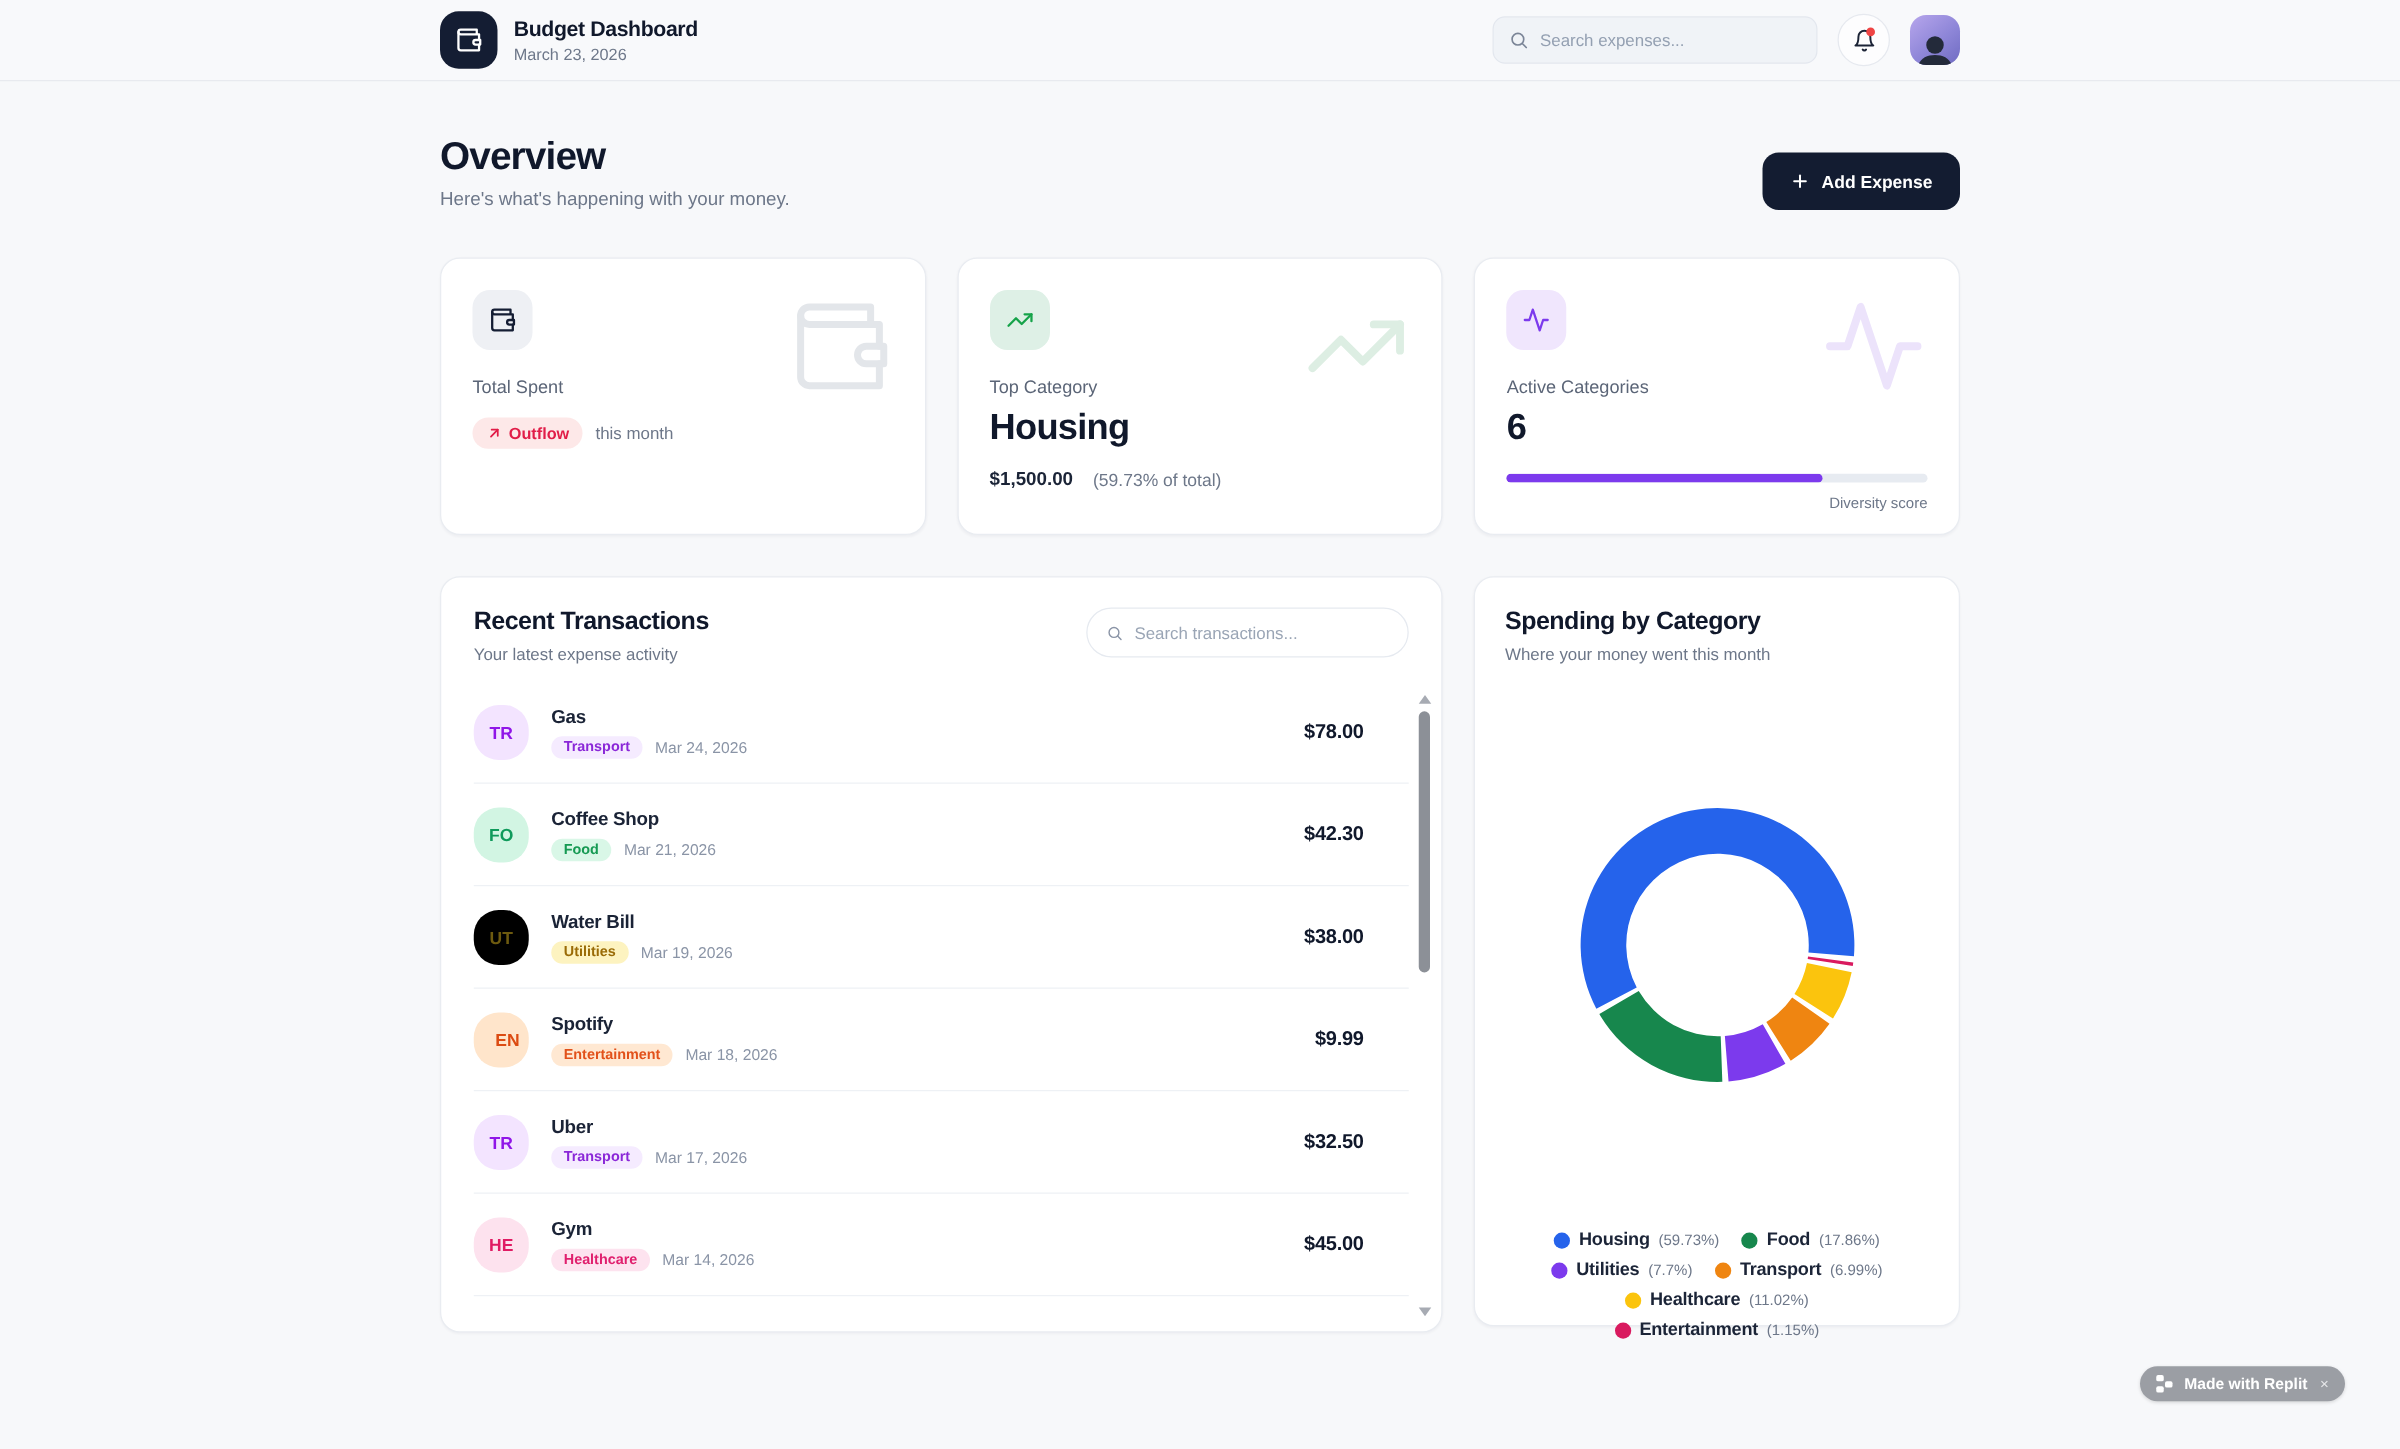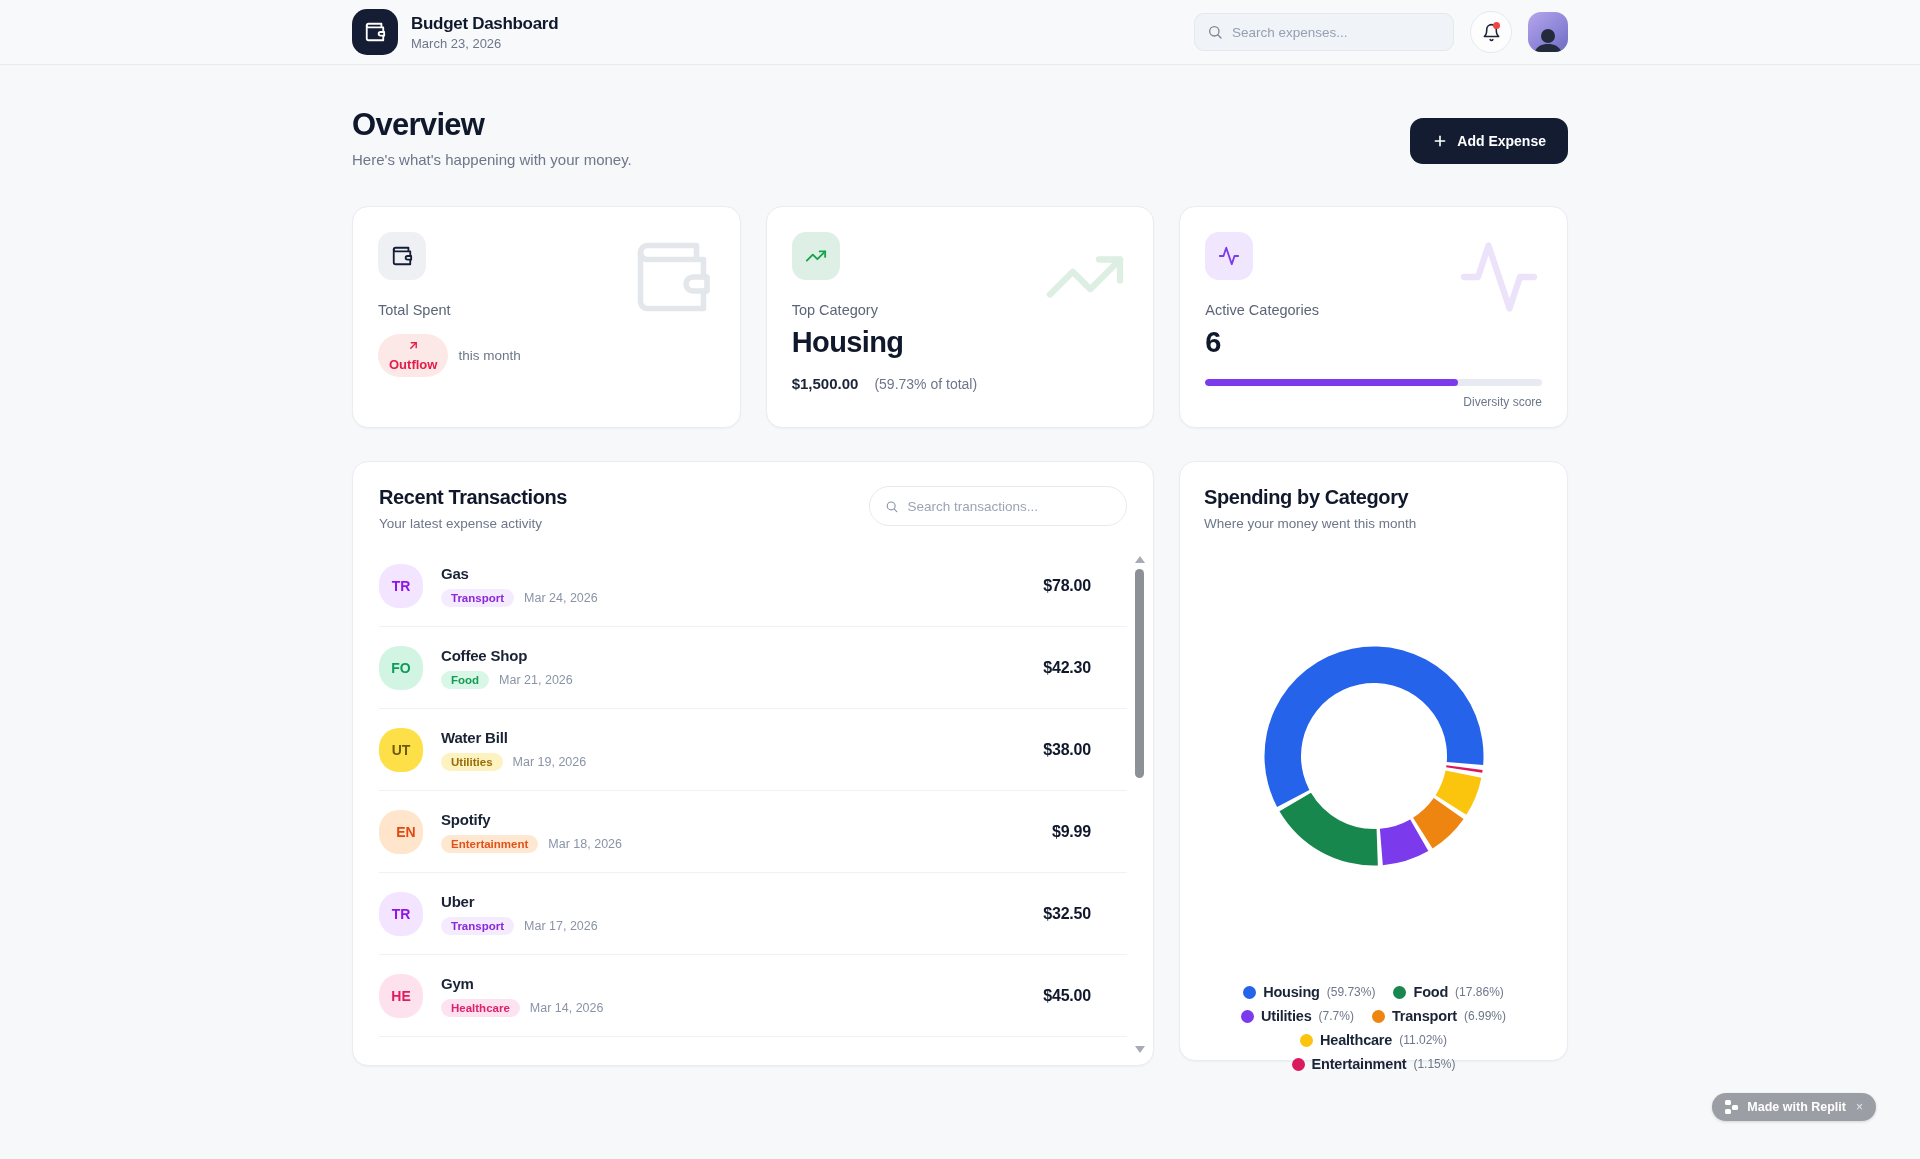--- a/index.html
+++ b/index.html
@@ -20,41 +20,41 @@
   .search-pill input { border:none; outline:none; background:transparent; font-size:13.5px; color:#30394c; width:100%; font-family:inherit; }
   .search-pill input::placeholder { color:#94a0b2; }
   .bell-btn { position:relative; width:42px; height:42px; border-radius:50%; background:#fdfdfe; border:1px solid #e6e9ef; display:flex; align-items:center; justify-content:center; cursor:pointer; }
   .bell-btn svg { width:19px; height:19px; stroke:#1b2336; }
   .bell-dot { position:absolute; top:10px; right:11px; width:7px; height:7px; border-radius:50%; background:#ef4444; }
   .avatar { width:40px; height:40px; border-radius:13px; overflow:hidden; background:linear-gradient(140deg,#b7a6ec 0%,#8e86d8 55%,#6f6bc2 100%); position:relative; cursor:pointer; }
   .avatar svg { position:absolute; bottom:-3px; left:50%; transform:translateX(-50%); }
 
   
   main { width:1216px; margin:0 auto; }
-  .page-head { display:flex; align-items:center; justify-content:space-between; margin-top:42px;gap:46px; }
+  .page-head { display:flex; align-items:flex-end; justify-content:space-between; margin-top:42px;gap:46px; }
   .page-head h1 { font-size:31px; font-weight:800; letter-spacing:-0.7px; color:#10182b; }
   .page-head p { font-size:15px; color:#6d7789; margin-top:8px; }
   .add-btn { display:flex; align-items:center; gap:9px; background:#131c31; color:#fff; border:none; border-radius:13px; height:46px; padding:0 22px; font-size:14px; font-weight:700; font-family:inherit; cursor:pointer; margin-top:6px; }
   .add-btn svg { width:16px; height:16px; stroke:#fff; }
 
   
   .stats { display:flex; gap:25px; margin-top:38px; }
   .stat-card { position:relative; width:389px; height:222px; background:#fff; border:1px solid #e9ecf1; border-radius:16px; padding:25px; box-shadow:0 1px 2px rgba(16,24,43,.04); overflow:hidden; }
   .stat-icon { width:48px; height:48px; border-radius:14px; display:flex; align-items:center; justify-content:center; }
   .stat-icon svg { width:22px; height:22px; }
   .ic-gray { background:#eef0f4; } .ic-gray svg { stroke:#141d33; }
   .ic-green { background:#def0e6; } .ic-green svg { stroke:#16a34a; }
   .ic-purple { background:#f0e6fd; } .ic-purple svg { stroke:#7c3aed; }
   .ghost { position:absolute; top:28px; right:26px; }
   .ghost svg { width:84px; height:84px; }
   .g-gray svg { stroke:#e3e6ea; } .g-green svg { stroke:#ddeee3; } .g-purple svg { stroke:#ece3fb; }
   .stat-label { font-size:14.5px; color:#5b6577; margin-top:22px; }
   .stat-value { font-size:29px; font-weight:800; letter-spacing:-0.6px; color:#10182b; margin-top:8px; }
   .stat-foot { display:flex; align-items:center; gap:10px; margin-top:16px; }
-  .outflow-badge { display:inline-flex; align-items:center; gap:5px; background:#fde8e8; color:#e11d48; font-size:13px; font-weight:700; border-radius:999px; padding:5px 11px;flex-direction:column; }
+  .outflow-badge { display:inline-flex; align-items:center; gap:5px; background:#fde8e8; color:#e11d48; font-size:13px; font-weight:700; border-radius:999px; padding:5px 11px; }
   .outflow-badge svg { width:13px; height:13px; stroke:#e11d48; }
   .foot-note { font-size:13.5px; color:#6d7789; }
   .topcat-amt { font-size:15px; font-weight:800; color:#1b2437; }
   .topcat-share { font-size:14px; color:#6d7789; font-weight:400; margin-left:6px; }
   .progress-track { margin-top:20px; height:7px; border-radius:999px; background:#e7ebf1; overflow:hidden; }
   .progress-fill { height:100%; border-radius:999px; }
   .progress-caption { text-align:right; font-size:12px; color:#6d7789; margin-top:9px; }
 
   
   .bottom { display:flex; gap:25px; margin-top:33px; align-items:flex-start; }
@@ -71,21 +71,21 @@
   .tx-row { display:flex; align-items:center; height:82px; border-bottom:1px solid #eef1f5; padding-right:36px; cursor:pointer; }
   .tx-av { width:44px; height:44px; border-radius:20px; display:flex; align-items:center; justify-content:center; font-size:14px; font-weight:800; flex:0 0 auto; }
   .tx-main { margin-left:18px; }
   .tx-name { font-size:15px; font-weight:800; color:#1a2336; letter-spacing:-0.2px; }
   .tx-meta { display:flex; align-items:center; gap:10px; margin-top:7px; }
   .tx-badge { font-size:11.5px; font-weight:700; border-radius:999px; padding:3px 10px; }
   .tx-date { font-size:12.5px; color:#8a94a6; }
   .tx-amt { margin-left:auto; font-size:16px; font-weight:800; color:#10182b; letter-spacing:-0.2px; }
   .av-purple { background:#f3e4ff; color:#9016e8; } .bg-purple { background:#f5ebff; color:#8b27d8; }
   .av-green { background:#d2f5e3; color:#0f9a5b; } .bg-green { background:#d9f7e7; color:#169a53; }
-  .av-yellow { background:#fde047; color:#6d5a0f; } .bg-yellow { background:#fdf3c0; color:#9a6b06; }
+  .av-yellow { background:#000000; color:#6d5a0f; } .bg-yellow { background:#fdf3c0; color:#9a6b06; }
   .av-orange { background:#ffe5cb; color:#dc4b12;padding-left:10px; } .bg-orange { background:#ffe8d2; color:#e2511a; }
   .av-pink { background:#fde2ee; color:#e01b63; } .bg-pink { background:#fde3ef; color:#e0206e; }
 
   
   .sb-track { position:absolute; right:9px; top:94px; bottom:12px; width:9px; }
   .sb-up { position:absolute; top:0; left:50%; transform:translateX(-50%); width:0; height:0; border-left:5px solid transparent; border-right:5px solid transparent; border-bottom:7px solid #a7abb3; cursor:pointer; }
   .sb-down { position:absolute; bottom:0; left:50%; transform:translateX(-50%); width:0; height:0; border-left:5px solid transparent; border-right:5px solid transparent; border-top:7px solid #a7abb3; cursor:pointer; }
   .sb-thumb { position:absolute; top:13px; left:0; width:9px; height:42%; border-radius:999px; background:#8c9097; cursor:grab; }
 
   .chart-card { position:relative; width:389px; height:600px; background:#fff; border:1px solid #e9ecf1; border-radius:16px; padding:24px 24px; box-shadow:0 1px 2px rgba(16,24,43,.04); }

